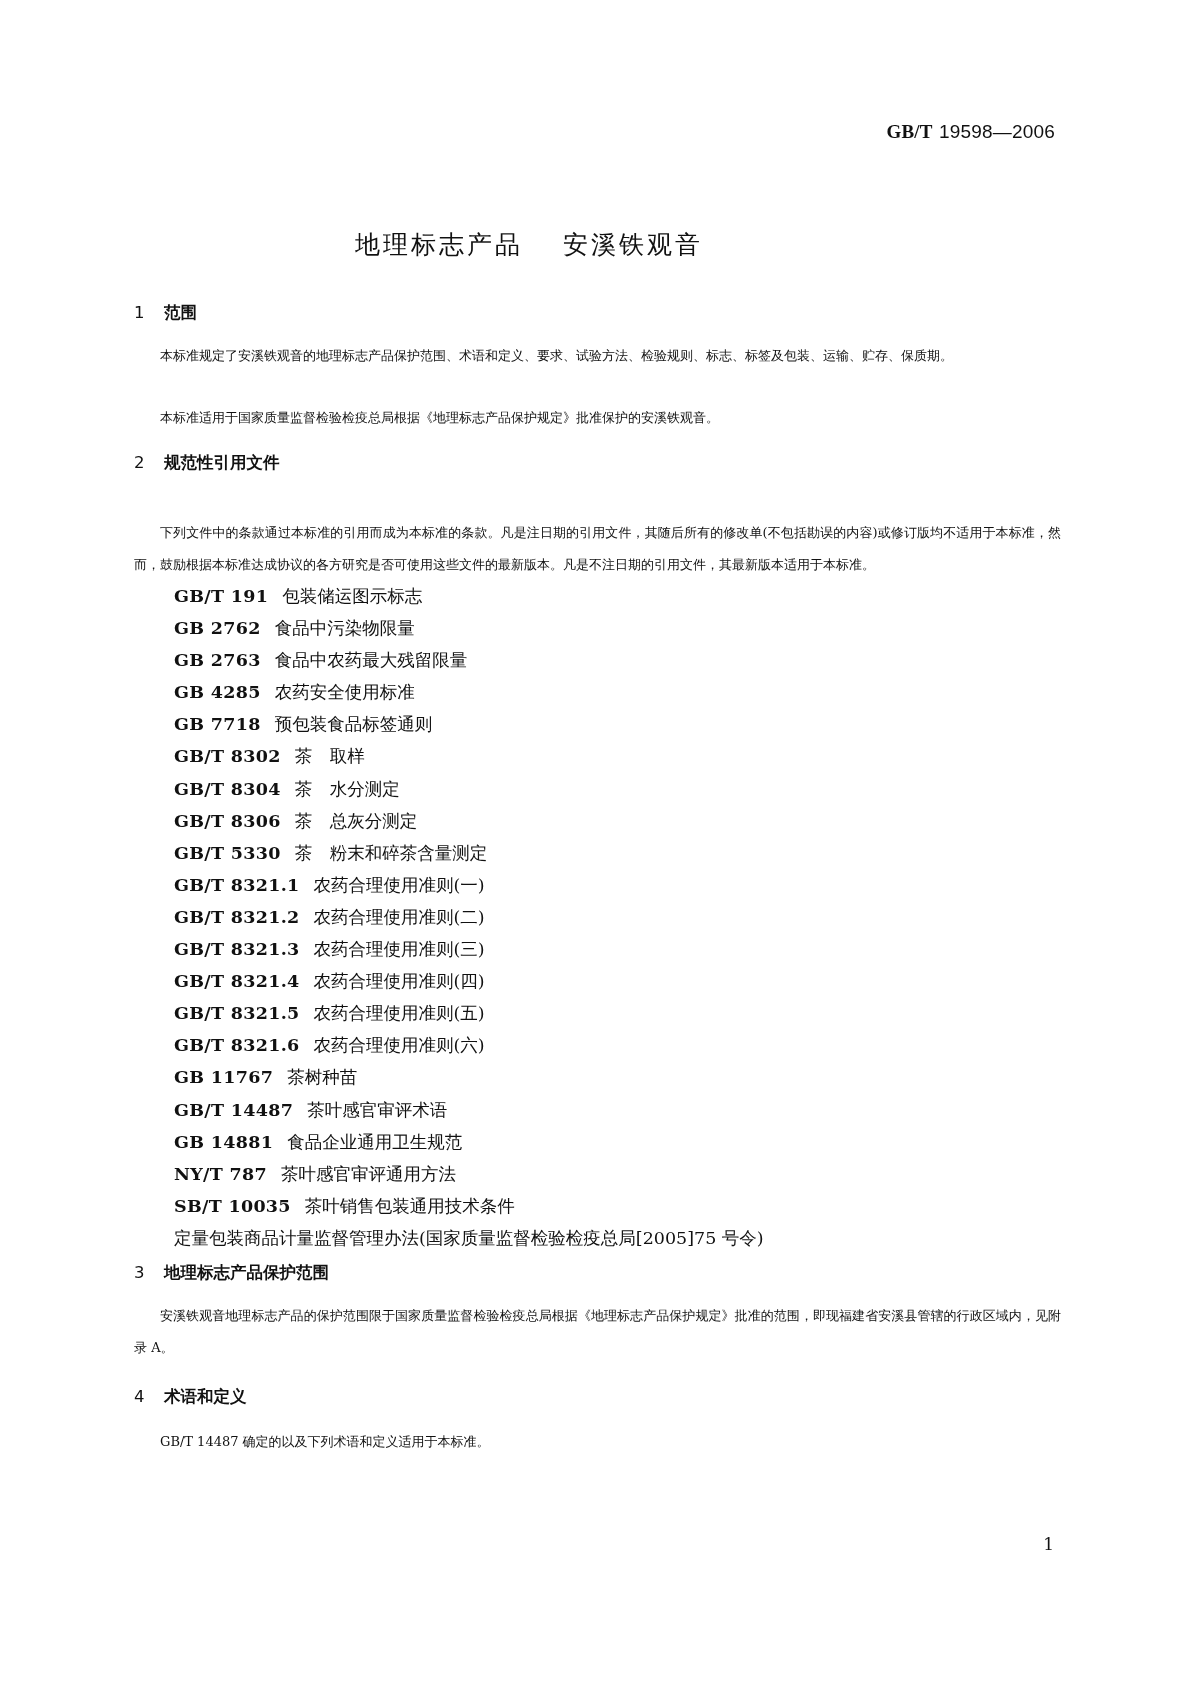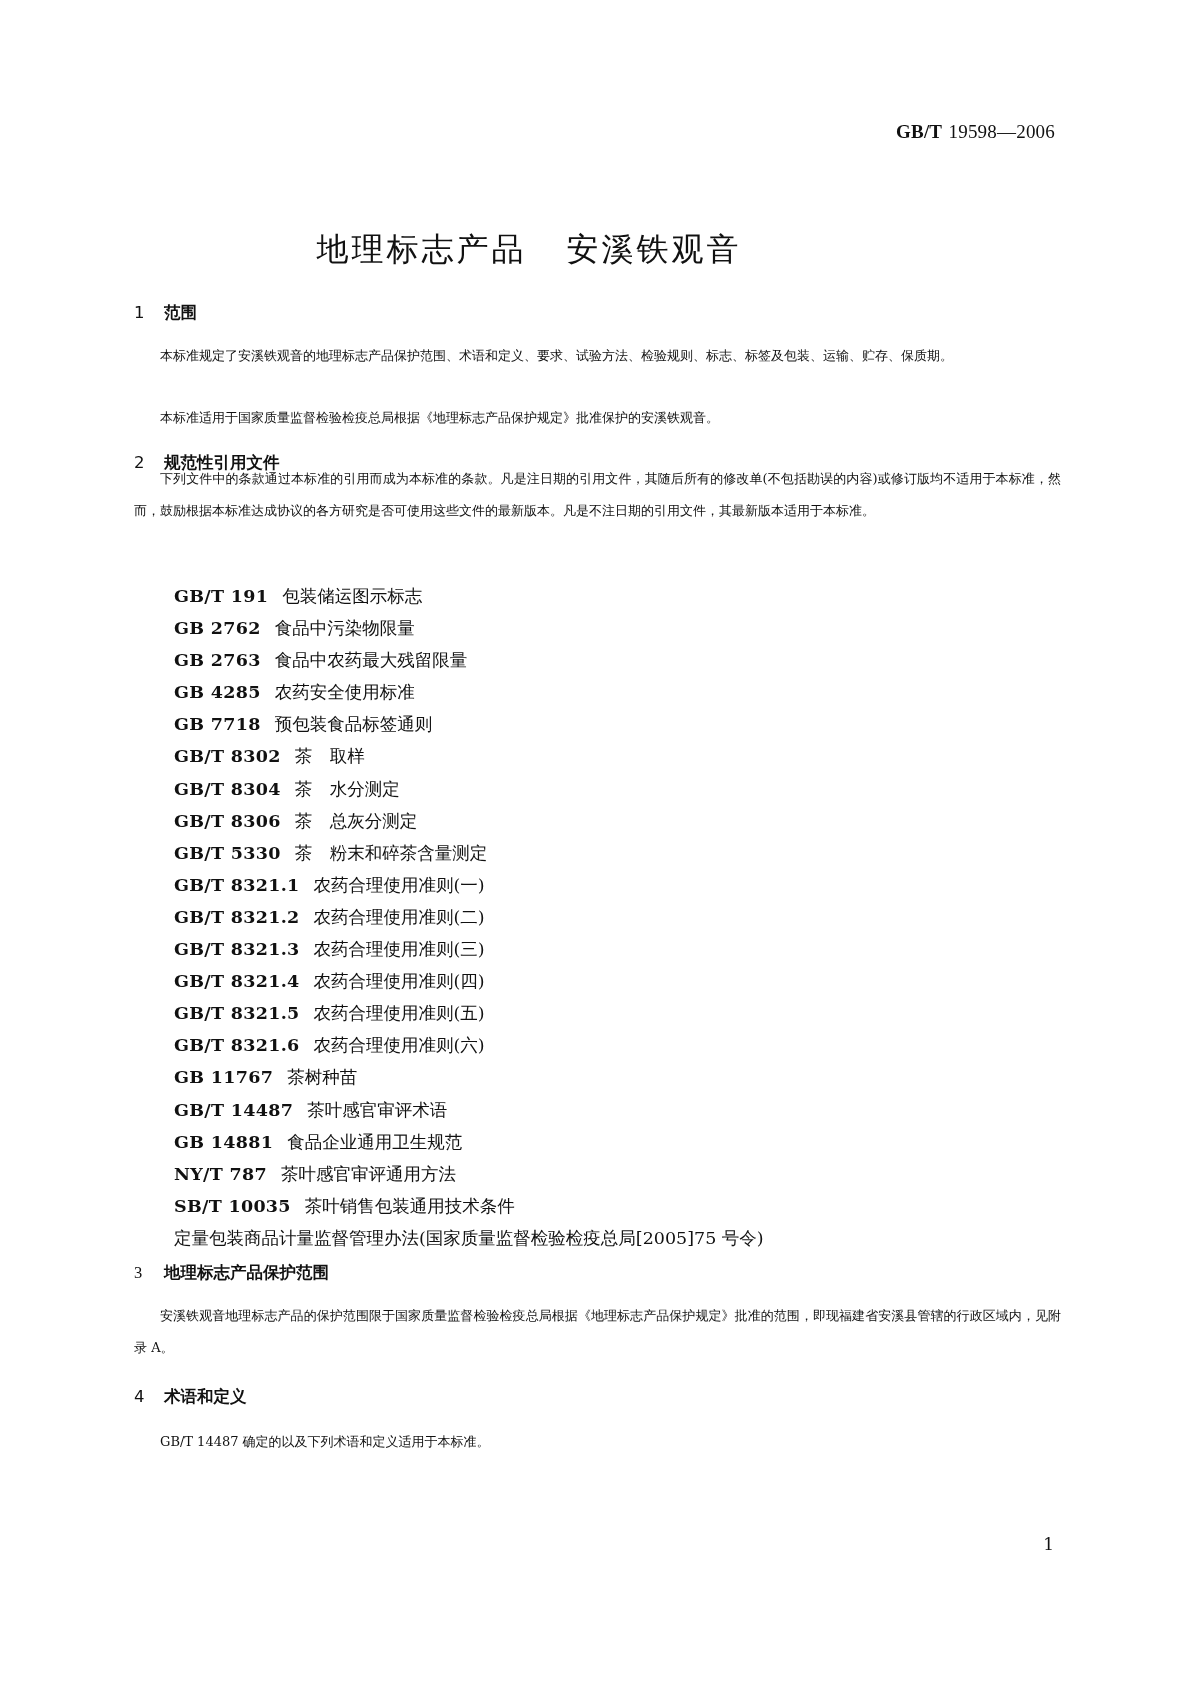--- a/index.html
+++ b/index.html
@@ -1,22 +1,22 @@
 <!DOCTYPE html>
 <html><head>
 <meta charset="utf-8">
 <style>
   html, body { margin: 0; padding: 0; background: #ffffff; }
   body { width: 1191px; height: 1684px; position: relative; overflow: hidden;
          font-family: "DejaVu Serif", "Liberation Serif", serif; color: #111; }
   .std-code { position: absolute; top: 120px; right: 136px; font-size: 19px; letter-spacing: 0.2px; }
   .std-code .bold { font-weight: bold; font-family: "Liberation Serif", serif; }
-  .std-code .num { font-family: Liberation Serif, serif; text-align: center; }
+  .std-code .num { font-family: Liberation Sans, sans-serif; text-align: center; }
   .title { position: absolute; top: 228px; left: 0; width: 1058px; text-align: center;
-           font-family: "DejaVu Sans", sans-serif; font-size: 32px; letter-spacing: 3px; }
+           font-family: "DejaVu Sans", sans-serif; font-size: 25px; letter-spacing: 3px; }
   .title .gap { display: inline-block; width: 40px; }
   .section-head { position: absolute; left: 134px; font-family: "DejaVu Sans", sans-serif;
                   font-size: 16.5px; font-weight: bold; }
   .section-head .no { display: inline-block; width: 30px; font-weight: normal; }
   .para { position: absolute; left: 134px; width: 927px; font-size: 13px; line-height: 32px;
           text-align: justify; }
   .indent { text-indent: 2em; }
   .ref-list { position: absolute; left: 174px; top: 626px; font-size: 17.5px; line-height: 32.1px; }
   .ref-item { white-space: nowrap; }
   .ref-code { display: inline-block; margin-right: 14px; letter-spacing: 0.3px; font-weight: bold; }
@@ -36,21 +36,21 @@
 
 <div class="section-head" style="top:302px;">
   <span class="no">1</span><span>范围</span>
 </div>
 <div class="para indent" style="top:340px;">本标准规定了安溪铁观音的地理标志产品保护范围、术语和定义、要求、试验方法、检验规则、标志、标签及包装、运输、贮存、保质期。</div>
 <div class="para indent" style="top:402px;">本标准适用于国家质量监督检验检疫总局根据《地理标志产品保护规定》批准保护的安溪铁观音。</div>
 
 <div class="section-head" style="top:452px;">
   <span class="no">2</span><span>规范性引用文件</span>
 </div>
-<div class="para indent" style="top:463px;">下列文件中的条款通过本标准的引用而成为本标准的条款。凡是注日期的引用文件，其随后所有的修改单(不包括勘误的内容)或修订版均不适用于本标准，然而，鼓励根据本标准达成协议的各方研究是否可使用这些文件的最新版本。凡是不注日期的引用文件，其最新版本适用于本标准。</div>
+<div class="para indent" style="top:517px;">下列文件中的条款通过本标准的引用而成为本标准的条款。凡是注日期的引用文件，其随后所有的修改单(不包括勘误的内容)或修订版均不适用于本标准，然而，鼓励根据本标准达成协议的各方研究是否可使用这些文件的最新版本。凡是不注日期的引用文件，其最新版本适用于本标准。</div>
 
 <div class="ref-list" style="top:580px;">
   <div class="ref-item"><span class="ref-code">GB/T 191</span><span>包装储运图示标志</span></div>
   <div class="ref-item"><span class="ref-code">GB 2762</span><span>食品中污染物限量</span></div>
   <div class="ref-item"><span class="ref-code">GB 2763</span><span>食品中农药最大残留限量</span></div>
   <div class="ref-item"><span class="ref-code">GB 4285</span><span>农药安全使用标准</span></div>
   <div class="ref-item"><span class="ref-code">GB 7718</span><span>预包装食品标签通则</span></div>
   <div class="ref-item"><span class="ref-code">GB/T 8302</span><span>茶　取样</span></div>
   <div class="ref-item"><span class="ref-code">GB/T 8304</span><span>茶　水分测定</span></div>
   <div class="ref-item"><span class="ref-code">GB/T 8306</span><span>茶　总灰分测定</span></div>
@@ -62,21 +62,21 @@
   <div class="ref-item"><span class="ref-code">GB/T 8321.5</span><span>农药合理使用准则(五)</span></div>
   <div class="ref-item"><span class="ref-code">GB/T 8321.6</span><span>农药合理使用准则(六)</span></div>
   <div class="ref-item"><span class="ref-code">GB 11767</span><span>茶树种苗</span></div>
   <div class="ref-item"><span class="ref-code">GB/T 14487</span><span>茶叶感官审评术语</span></div>
   <div class="ref-item"><span class="ref-code">GB 14881</span><span>食品企业通用卫生规范</span></div>
   <div class="ref-item"><span class="ref-code">NY/T 787</span><span>茶叶感官审评通用方法</span></div>
   <div class="ref-item"><span class="ref-code">SB/T 10035</span><span>茶叶销售包装通用技术条件</span></div>
   <div class="ref-item"><span>定量包装商品计量监督管理办法(国家质量监督检验检疫总局[2005]75 号令)</span></div>
 </div>
 
-<div class="section-head" style="top:1262px;font-family:Liberation Serif, serif;">
+<div class="section-head" style="top:1262px;">
   <span class="no">3</span><span>地理标志产品保护范围</span>
 </div>
 <div class="para indent" style="top:1300px;">安溪铁观音地理标志产品的保护范围限于国家质量监督检验检疫总局根据《地理标志产品保护规定》批准的范围，即现福建省安溪县管辖的行政区域内，见附录 A。</div>
 
 <div class="section-head" style="top:1386px;">
   <span class="no">4</span><span>术语和定义</span>
 </div>
 <div class="para indent" style="top:1426px;">GB/T 14487 确定的以及下列术语和定义适用于本标准。</div>
 
 <div class="page-no">1</div>

